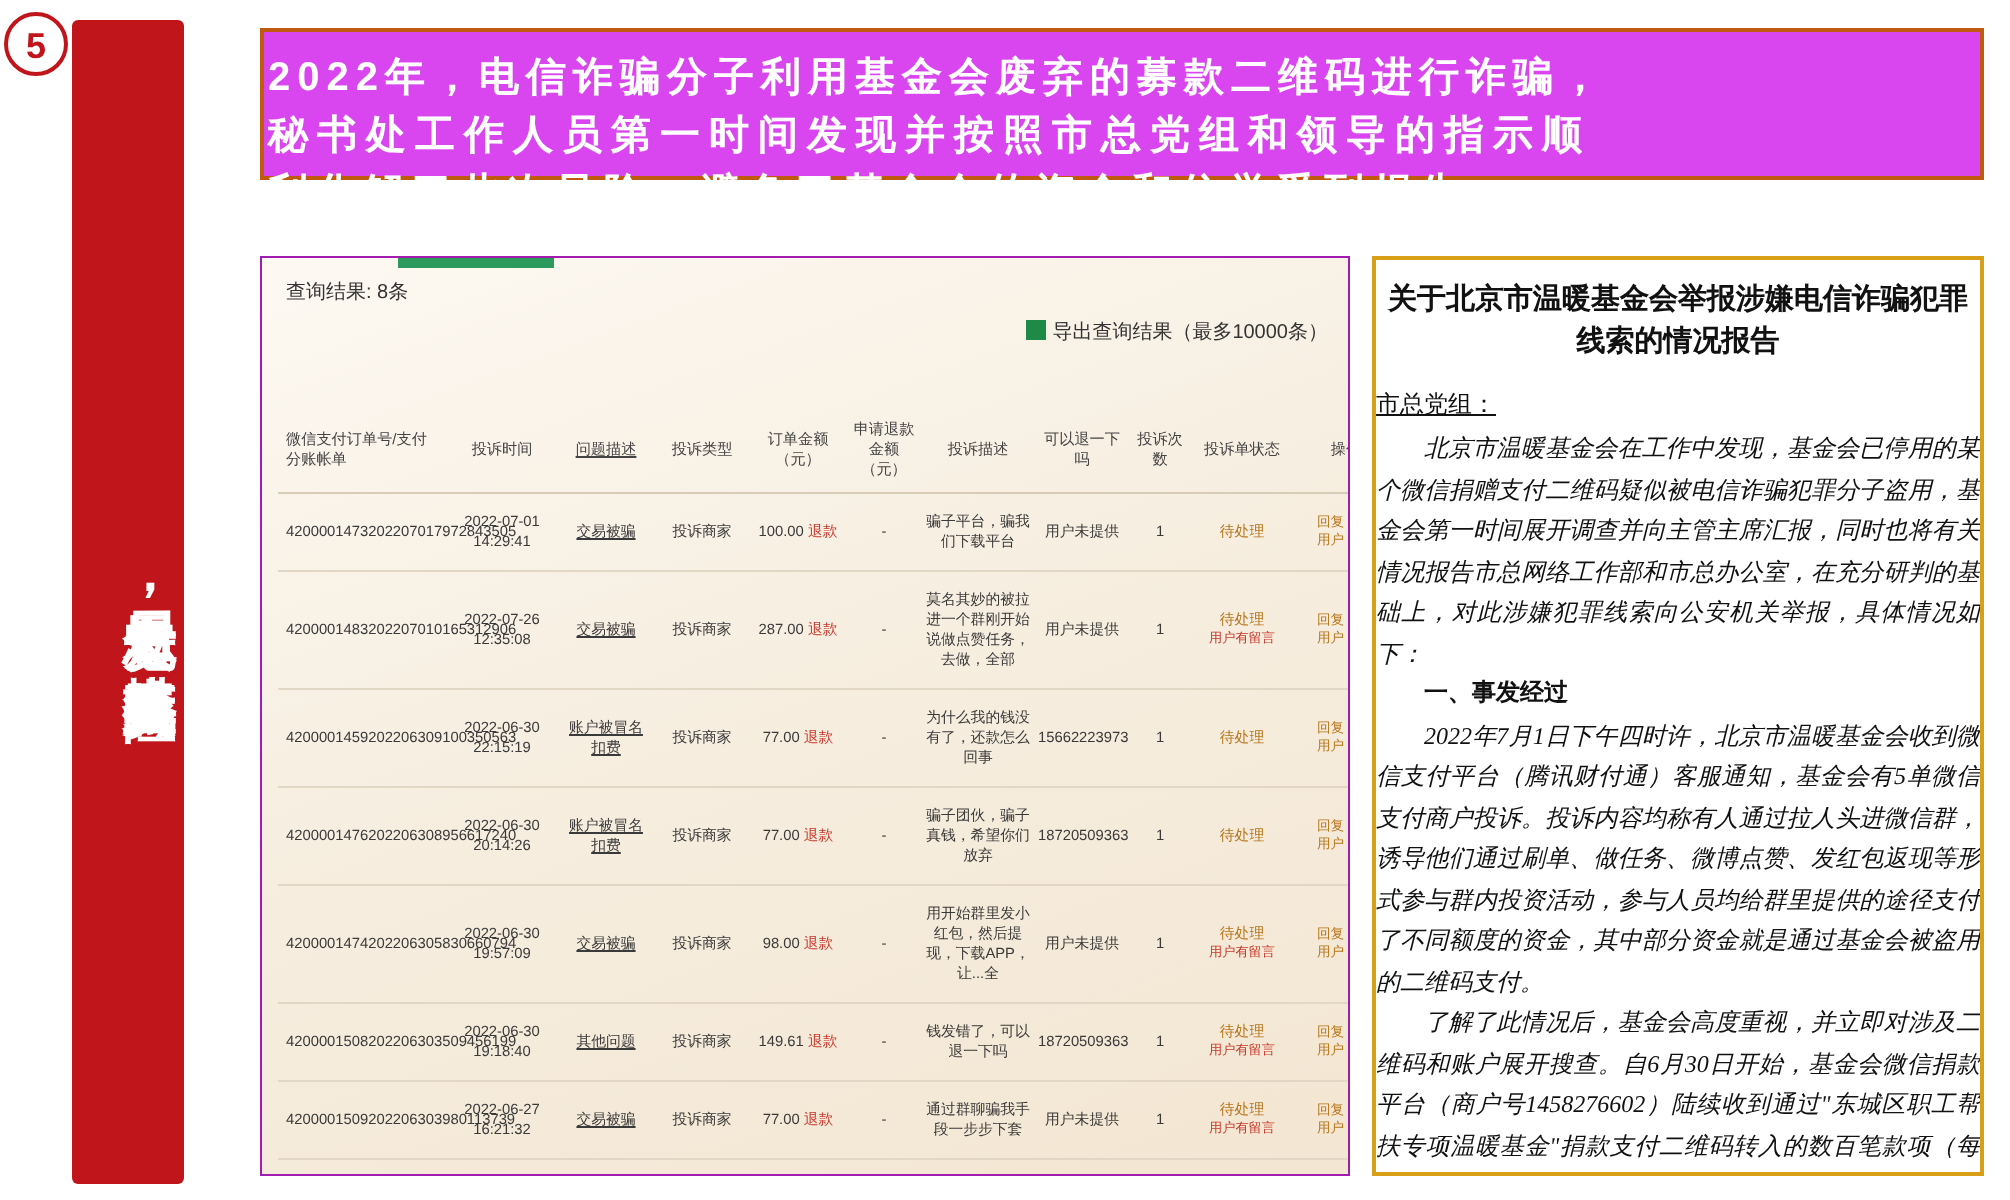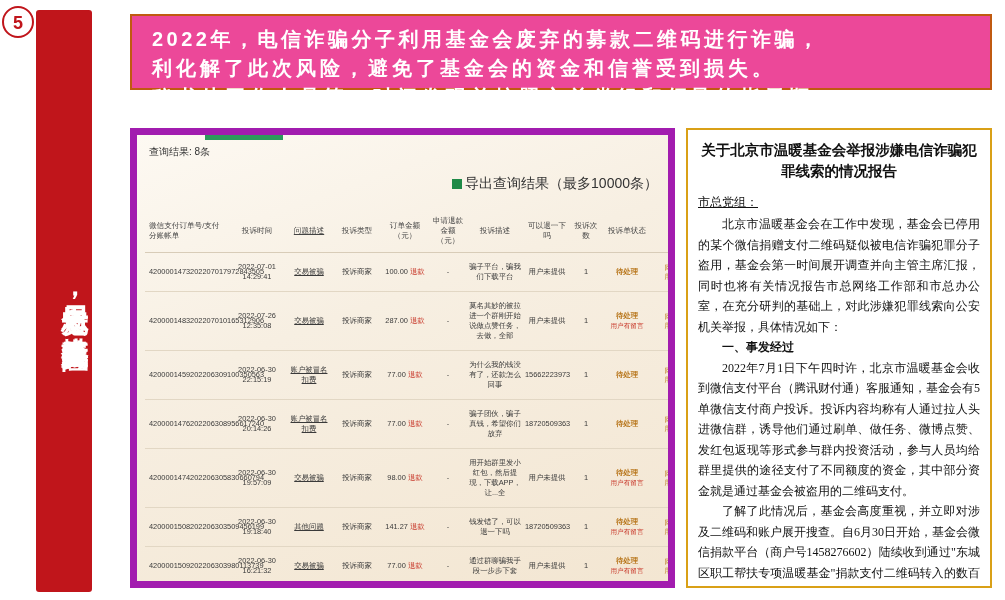--- a/index.html
+++ b/index.html
@@ -63,24 +63,24 @@
     box-sizing: border-box;
   }
 
   
   .header-bar {
     position: absolute;
     left: 130px;
     top: 14px;
     width: 862px;
     height: 76px;
-    background: #ec4899;
+    background: #d946ef;
     border: 2px solid #c05a10;
     box-sizing: border-box;
-    padding: 9px 14px 0 20px;
+    padding: 9px 14px 0 2px;
   }
   .header-line {
     color: #ffffff;
     font-size: 20px;
     font-weight: bold;
     letter-spacing: 3.5px;
     line-height: 29px;
     white-space: nowrap;
     text-align: justify;
   }
@@ -88,21 +88,21 @@
   .header-line.l3 { letter-spacing: 4px; }
 
   
   .shot {
     position: absolute;
     left: 130px;
     top: 128px;
     width: 545px;
     height: 460px;
     background: #fbf6ef;
-    border: 7px solid #a21caf;
+    border: 1px solid #a21caf;
     box-sizing: border-box;
     overflow: hidden;
   }
   .shot-inner {
     position: absolute;
     inset: 0;
     background: linear-gradient(160deg,#fdf9f2 0%, #f7efe2 40%, #f3e6d2 100%);
   }
   .green-tab {
     position: absolute;
@@ -115,22 +115,22 @@
   .shot-head {
     position: absolute;
     left: 12px;
     top: 10px;
     font-size: 10px;
     color: #333;
   }
   .export-btn {
     position: absolute;
     right: 10px;
-    top: 40px;
-    font-size: 14px;
+    top: 30px;
+    font-size: 10px;
     color: #333;
     white-space: nowrap;
   }
   .export-icon {
     display: inline-block;
     width: 10px;
     height: 10px;
     background: #1f8a47;
     vertical-align: -1px;
     margin-right: 3px;
@@ -171,36 +171,36 @@
   .c-type { width: 44px; }
   .c-amt { width: 44px; }
   .c-refund { width: 34px; }
   .c-desc { width: 52px; }
   .c-acct { width: 44px; }
   .c-count { width: 26px; }
   .c-status { width: 48px; }
   .c-ops { width: 48px; }
 
   .amt-red { color: #c8392b; }
-  .status-wait { color: #b8761b; font-weight: bold; }
+  .status-wait { color: #b8761b; }
   .status-sub { color: #c8392b; font-size: 6.6px; display:block; }
   .op-link { color: #b8761b; font-size: 6.8px; display:block; line-height:9px; }
   .blue { color: #2a5fae; }
 
   
   .report {
     position: absolute;
     left: 686px;
     top: 128px;
     width: 306px;
     height: 460px;
     background: #ffffff;
     border: 2px solid #d9a017;
     box-sizing: border-box;
-    padding: 10px 10px;
+    padding: 10px 0;
     overflow: hidden;
   }
   .report-title {
     font-family: "Liberation Serif", serif;
     font-size: 14.5px;
     font-weight: bold;
     text-align: center;
     line-height: 21px;
     color: #111;
     margin-bottom: 10px;
@@ -214,45 +214,46 @@
     text-decoration: underline;
   }
   .report-p {
     font-family: "Liberation Serif", serif;
     font-size: 12px;
     color: #111;
     line-height: 20.5px;
     text-align: justify;
     text-indent: 24px;
     margin: 0;
+    font-style: italic;
   }
   .report-h {
-    font-family: Liberation Sans, sans-serif;
+    font-family: Liberation Mono, monospace;
     font-size: 12px;
     font-weight: bold;
     color: #111;
     line-height: 20.5px;
     text-indent: 24px;
     margin: 0;
   }
 </style>
 </head>
 <body>
 
 <div class="page">
 
   <div class="left-banner">
     <div class="left-banner-text">居安思危，排查处置各类风险</div>
   </div>
   <div class="badge-number">5</div>
 
   <div class="header-bar">
     <div class="header-line l1">2022年，电信诈骗分子利用基金会废弃的募款二维码进行诈骗，</div>
+    <div class="header-line l2">秘书处工作人员第一时间发现并按照市总党组和领导的指示顺</div>
     <div class="header-line l3">利化解了此次风险，避免了基金会的资金和信誉受到损失。</div>
-    <div class="header-line l2">秘书处工作人员第一时间发现并按照市总党组和领导的指示顺</div>
   </div>
 
   <div class="shot">
     <div class="shot-inner"></div>
     <div class="green-tab"></div>
     <div class="shot-head">查询结果: 8条</div>
     <div class="export-btn">
       <span class="export-icon"></span><span>导出查询结果（最多10000条）</span>
     </div>
 
@@ -351,34 +352,34 @@
           <td class="c-ops">
               <span class="op-link">回复 处理</span>
               <span class="op-link">用户 完成</span>
             </td>
         </tr>
         <tr>
           <td class="c-order">4200001508202206303509456199</td>
           <td class="c-time">2022-06-30 19:18:40</td>
           <td class="c-issue">其他问题</td>
           <td class="c-type">投诉商家</td>
-          <td class="c-amt"><span>141.27</span> <span class="amt-red">退款</span></td>
+          <td class="c-amt"><span>149.61</span> <span class="amt-red">退款</span></td>
           <td class="c-refund">-</td>
           <td class="c-desc">钱发错了，可以退一下吗</td>
           <td class="c-acct blue">18720509363</td>
           <td class="c-count">1</td>
           <td class="c-status"><span class="status-wait">待处理</span><span class="status-sub">用户有留言</span></td>
           <td class="c-ops">
               <span class="op-link">回复 处理</span>
               <span class="op-link">用户 完成</span>
             </td>
         </tr>
         <tr>
           <td class="c-order">4200001509202206303980113739</td>
-          <td class="c-time">2022-06-30 16:21:32</td>
+          <td class="c-time">2022-06-27 16:21:32</td>
           <td class="c-issue">交易被骗</td>
           <td class="c-type">投诉商家</td>
           <td class="c-amt"><span>77.00</span> <span class="amt-red">退款</span></td>
           <td class="c-refund">-</td>
           <td class="c-desc">通过群聊骗我手段一步步下套</td>
           <td class="c-acct">用户未提供</td>
           <td class="c-count">1</td>
           <td class="c-status"><span class="status-wait">待处理</span><span class="status-sub">用户有留言</span></td>
           <td class="c-ops">
               <span class="op-link">回复 处理</span>

